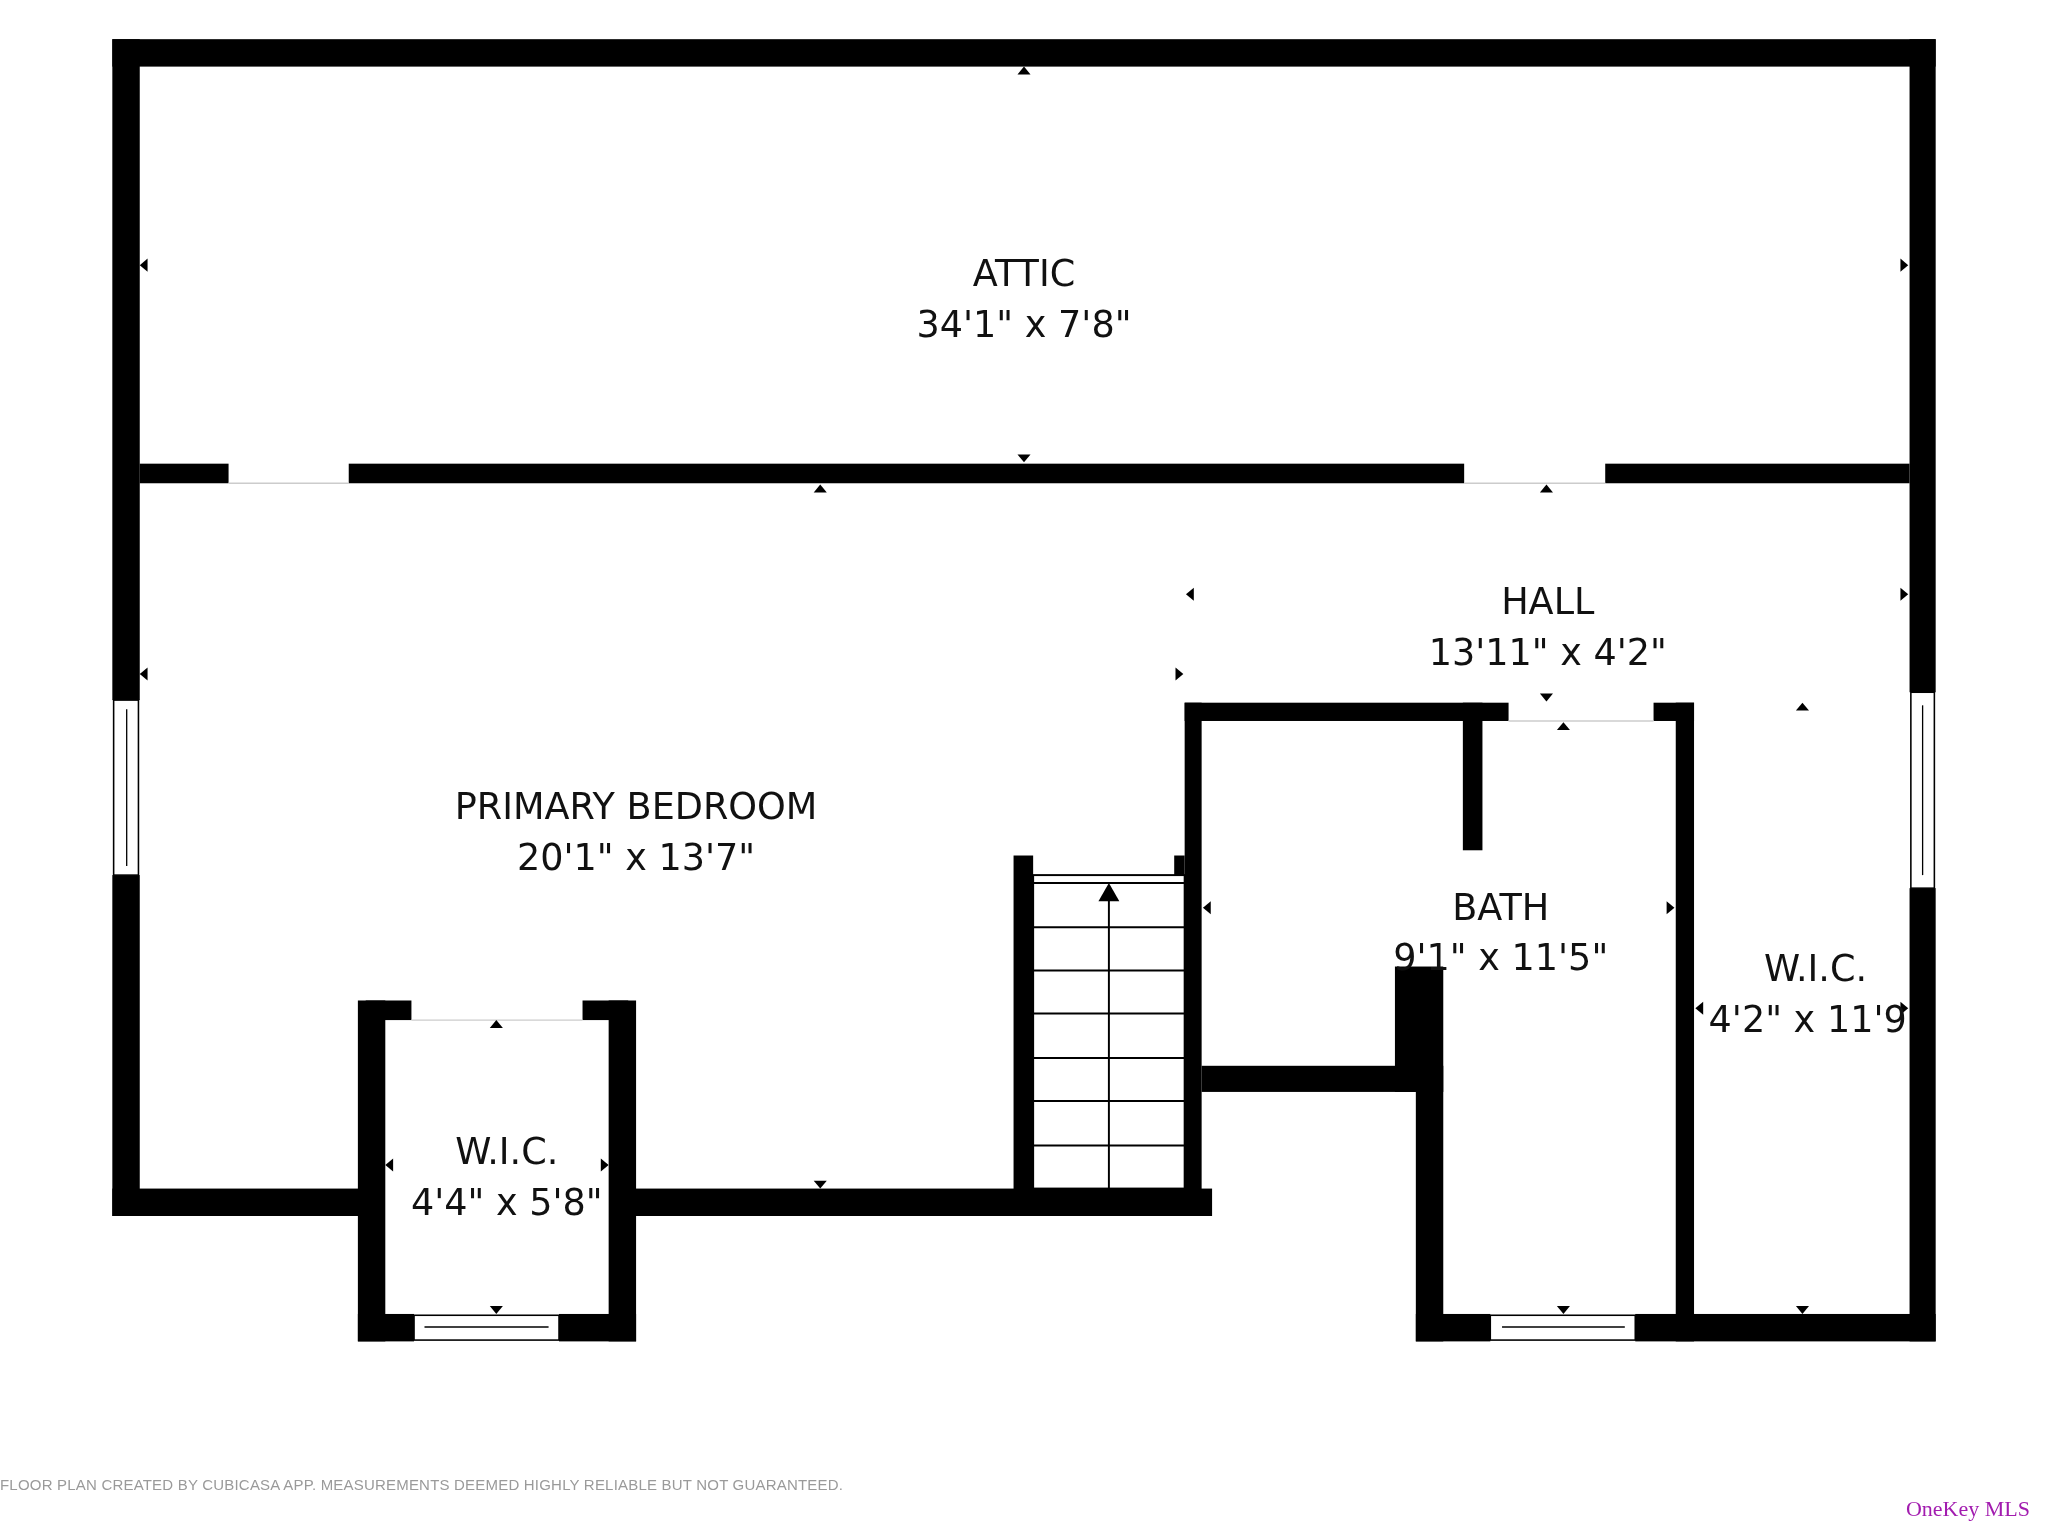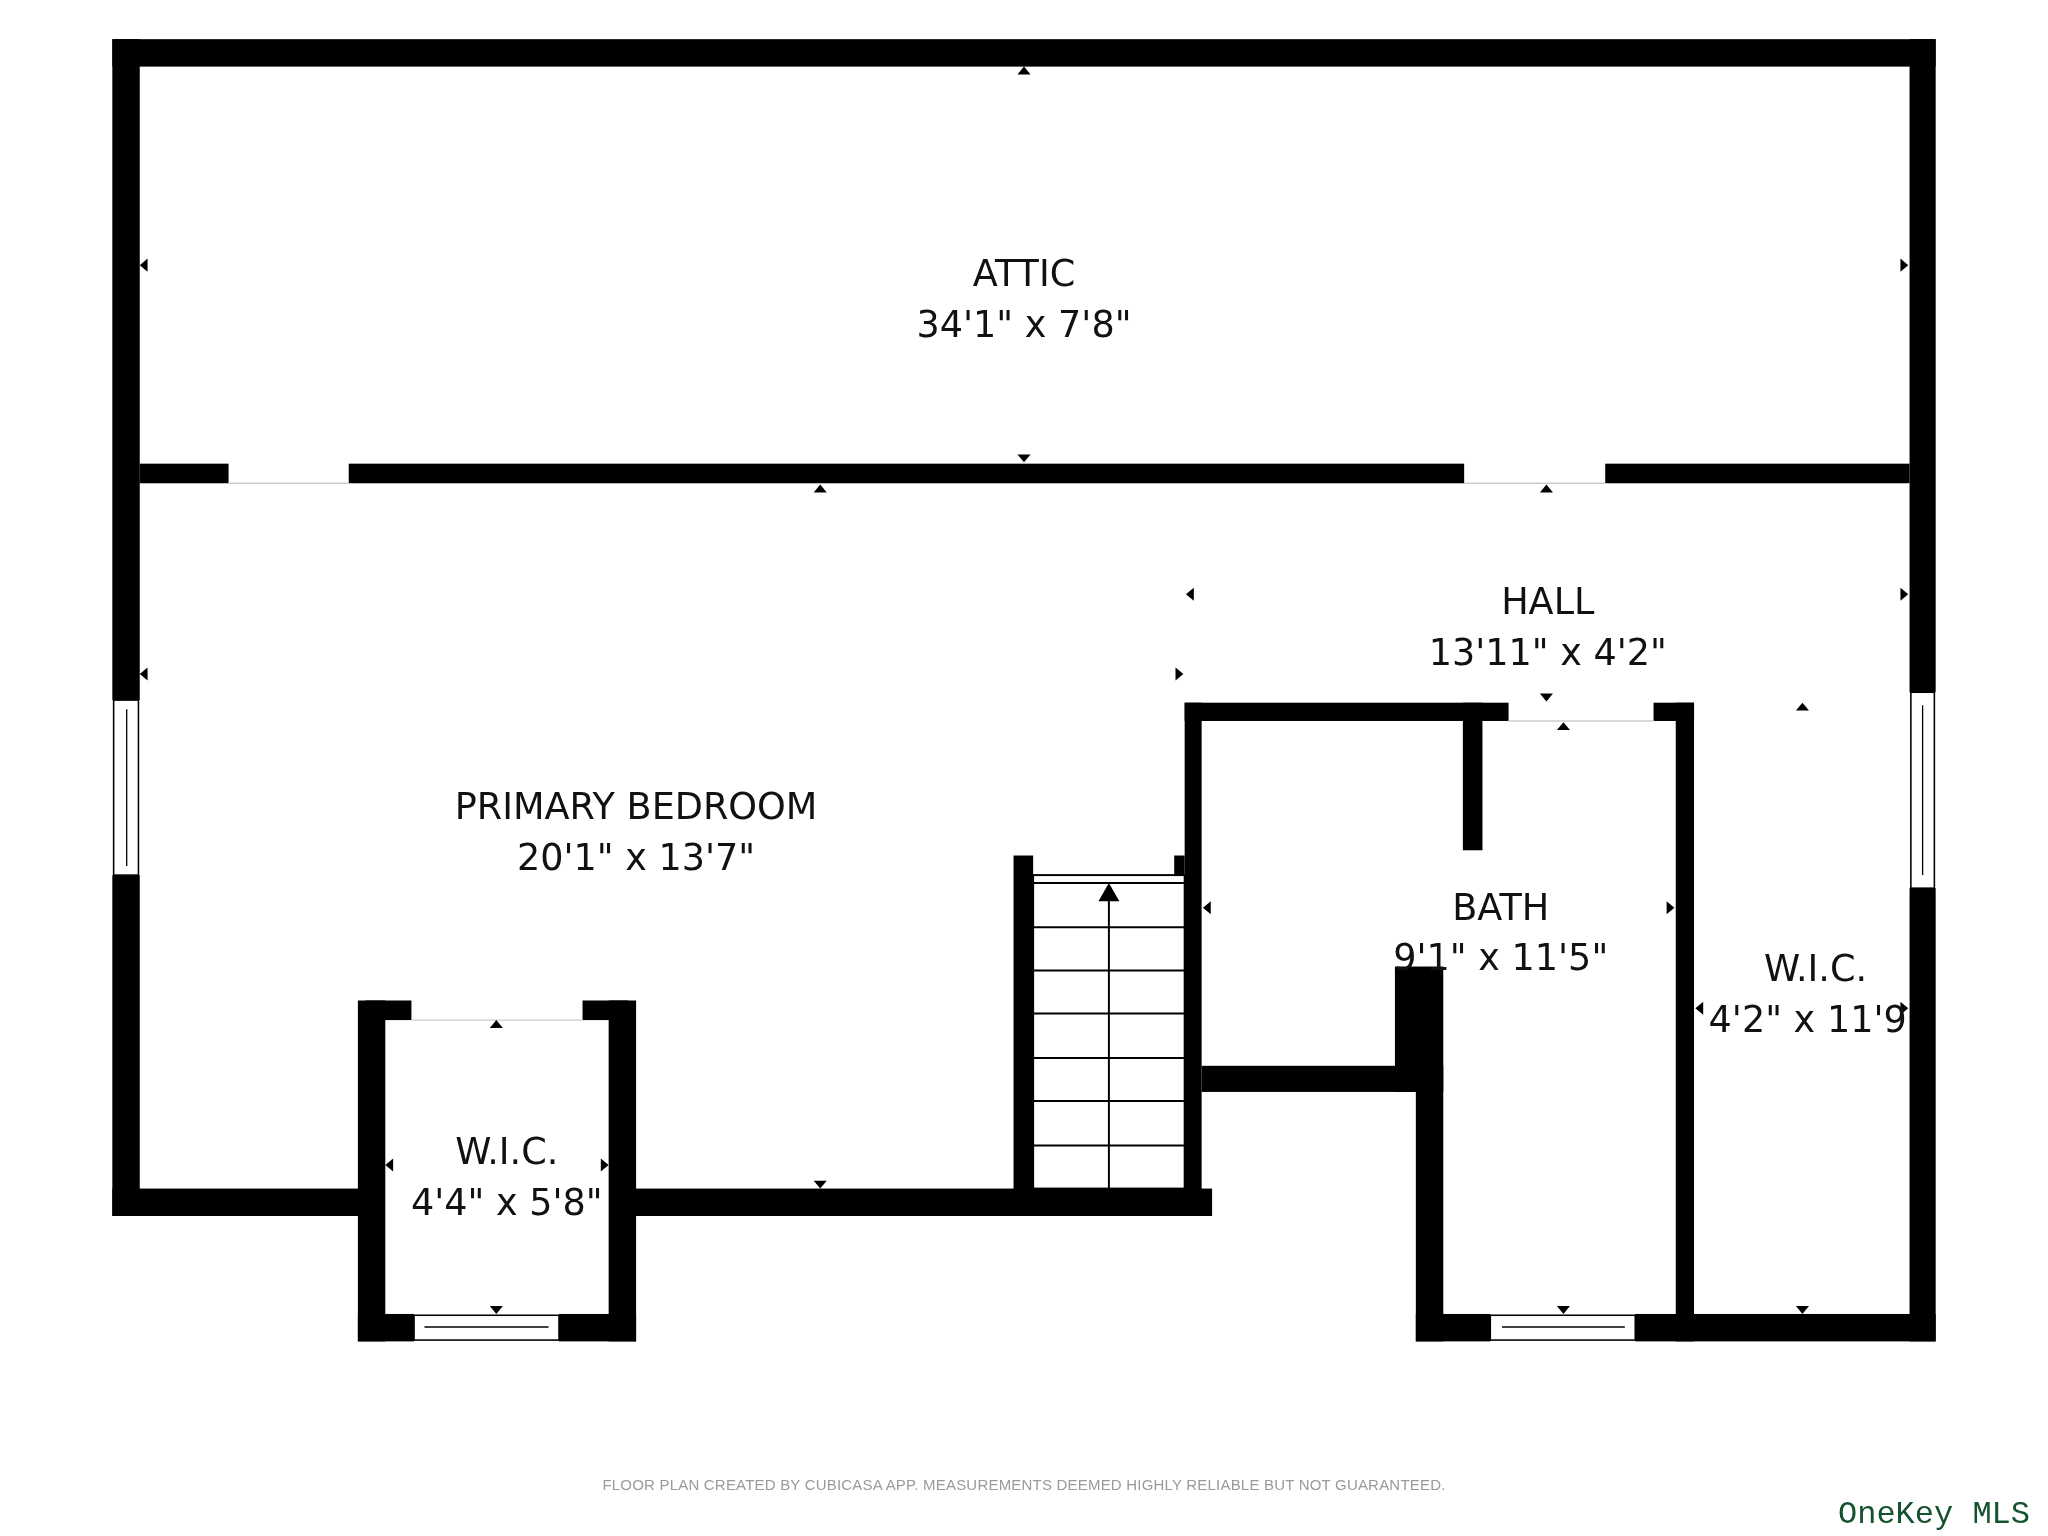--- a/index.html
+++ b/index.html
@@ -4,22 +4,22 @@
 <style>
   html, body { margin:0; padding:0; background:#ffffff; }
   body { width:2048px; height:1536px; position:relative; overflow:hidden; font-family:"DejaVu Sans","Liberation Sans",sans-serif; }
   #plan { position:absolute; left:0; top:0; width:2048px; height:1536px; }
   .wall { fill:#000000; }
   .win { fill:#ffffff; stroke:#000000; stroke-width:1.2; }
   .door { stroke:#cccccc; stroke-width:1; }
   .mark { fill:#000000; }
   .lbl { font-family:"DejaVu Sans","Liberation Sans",sans-serif; font-size:28px; fill:#111111; text-anchor:middle; }
   .stair { stroke:#000000; stroke-width:1.5; fill:none; }
-  .footer { position:absolute; left:0; width:2048px; top:1476px; text-align:center; font-family:"Liberation Sans",sans-serif; font-size:15px; color:#9a9a9a; letter-spacing:0.2px; }
-  .brand { position:absolute; right:18px; top:1496px; font-family:Liberation Mono, monospace; font-size:32px; color:#14532d; }
+  .footer { position:absolute; left:0; width:2048px; top:1476px; font-family:"Liberation Sans",sans-serif; font-size:15px; color:#9a9a9a; letter-spacing:0.2px; }
+  .brand { position:absolute; right:18px; top:1496px; font-family:Liberation Serif, serif; font-size:22px; color:#a21caf; }
 </style>
 </head>
 <body>
 
 <svg id="plan" viewBox="0 0 1568 1176" preserveAspectRatio="none" xmlns="http://www.w3.org/2000/svg">
 
   <g>
     <rect class="wall" x="86" y="30" width="1396" height="21"></rect>
     <rect class="wall" x="86" y="30" width="21" height="506"></rect>
     <rect class="wall" x="86" y="670" width="21" height="261"></rect>

